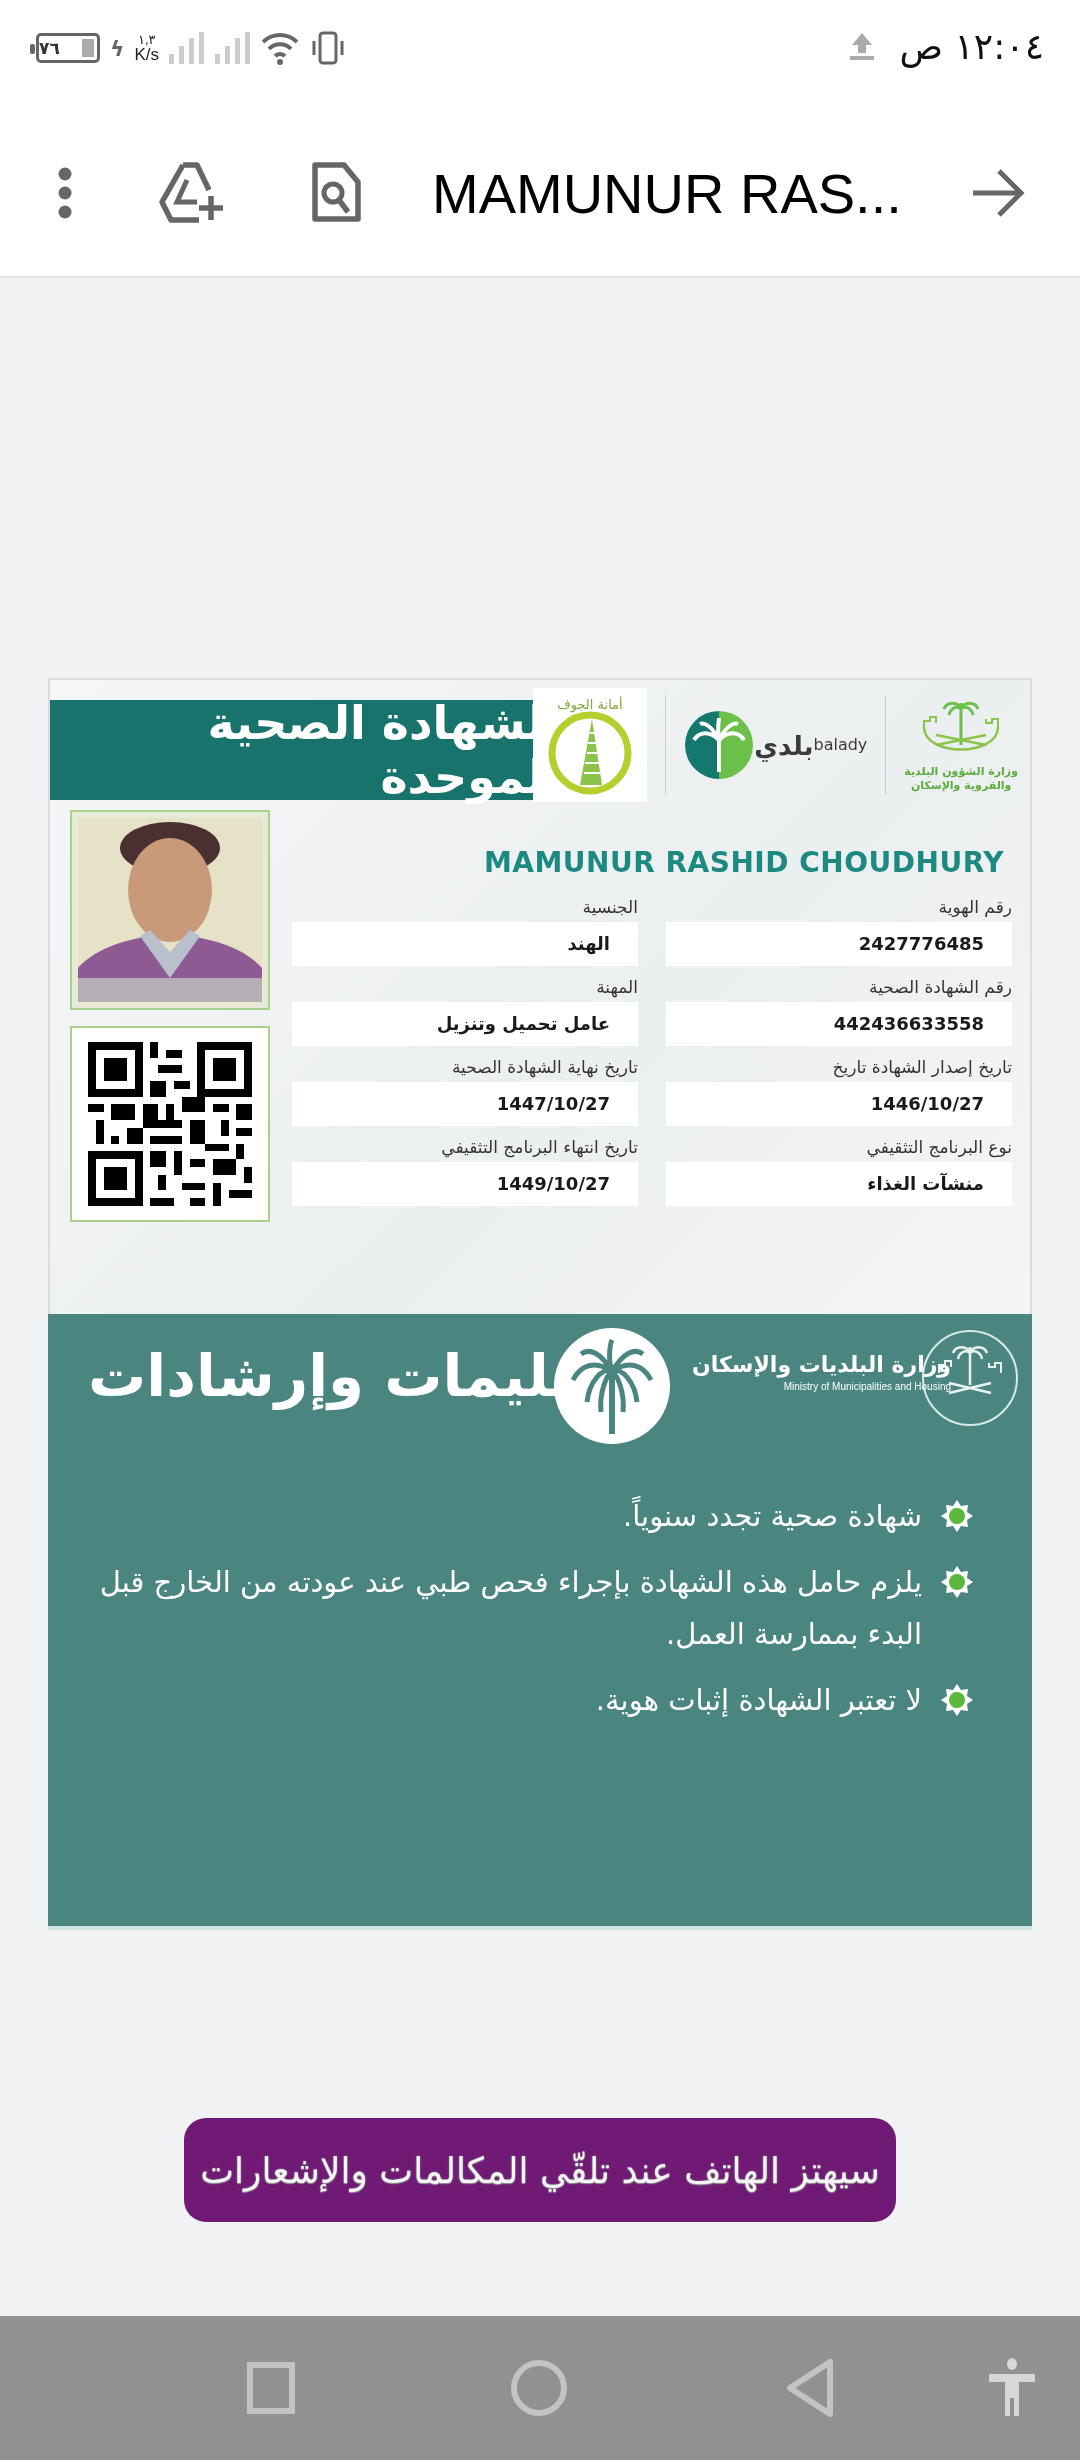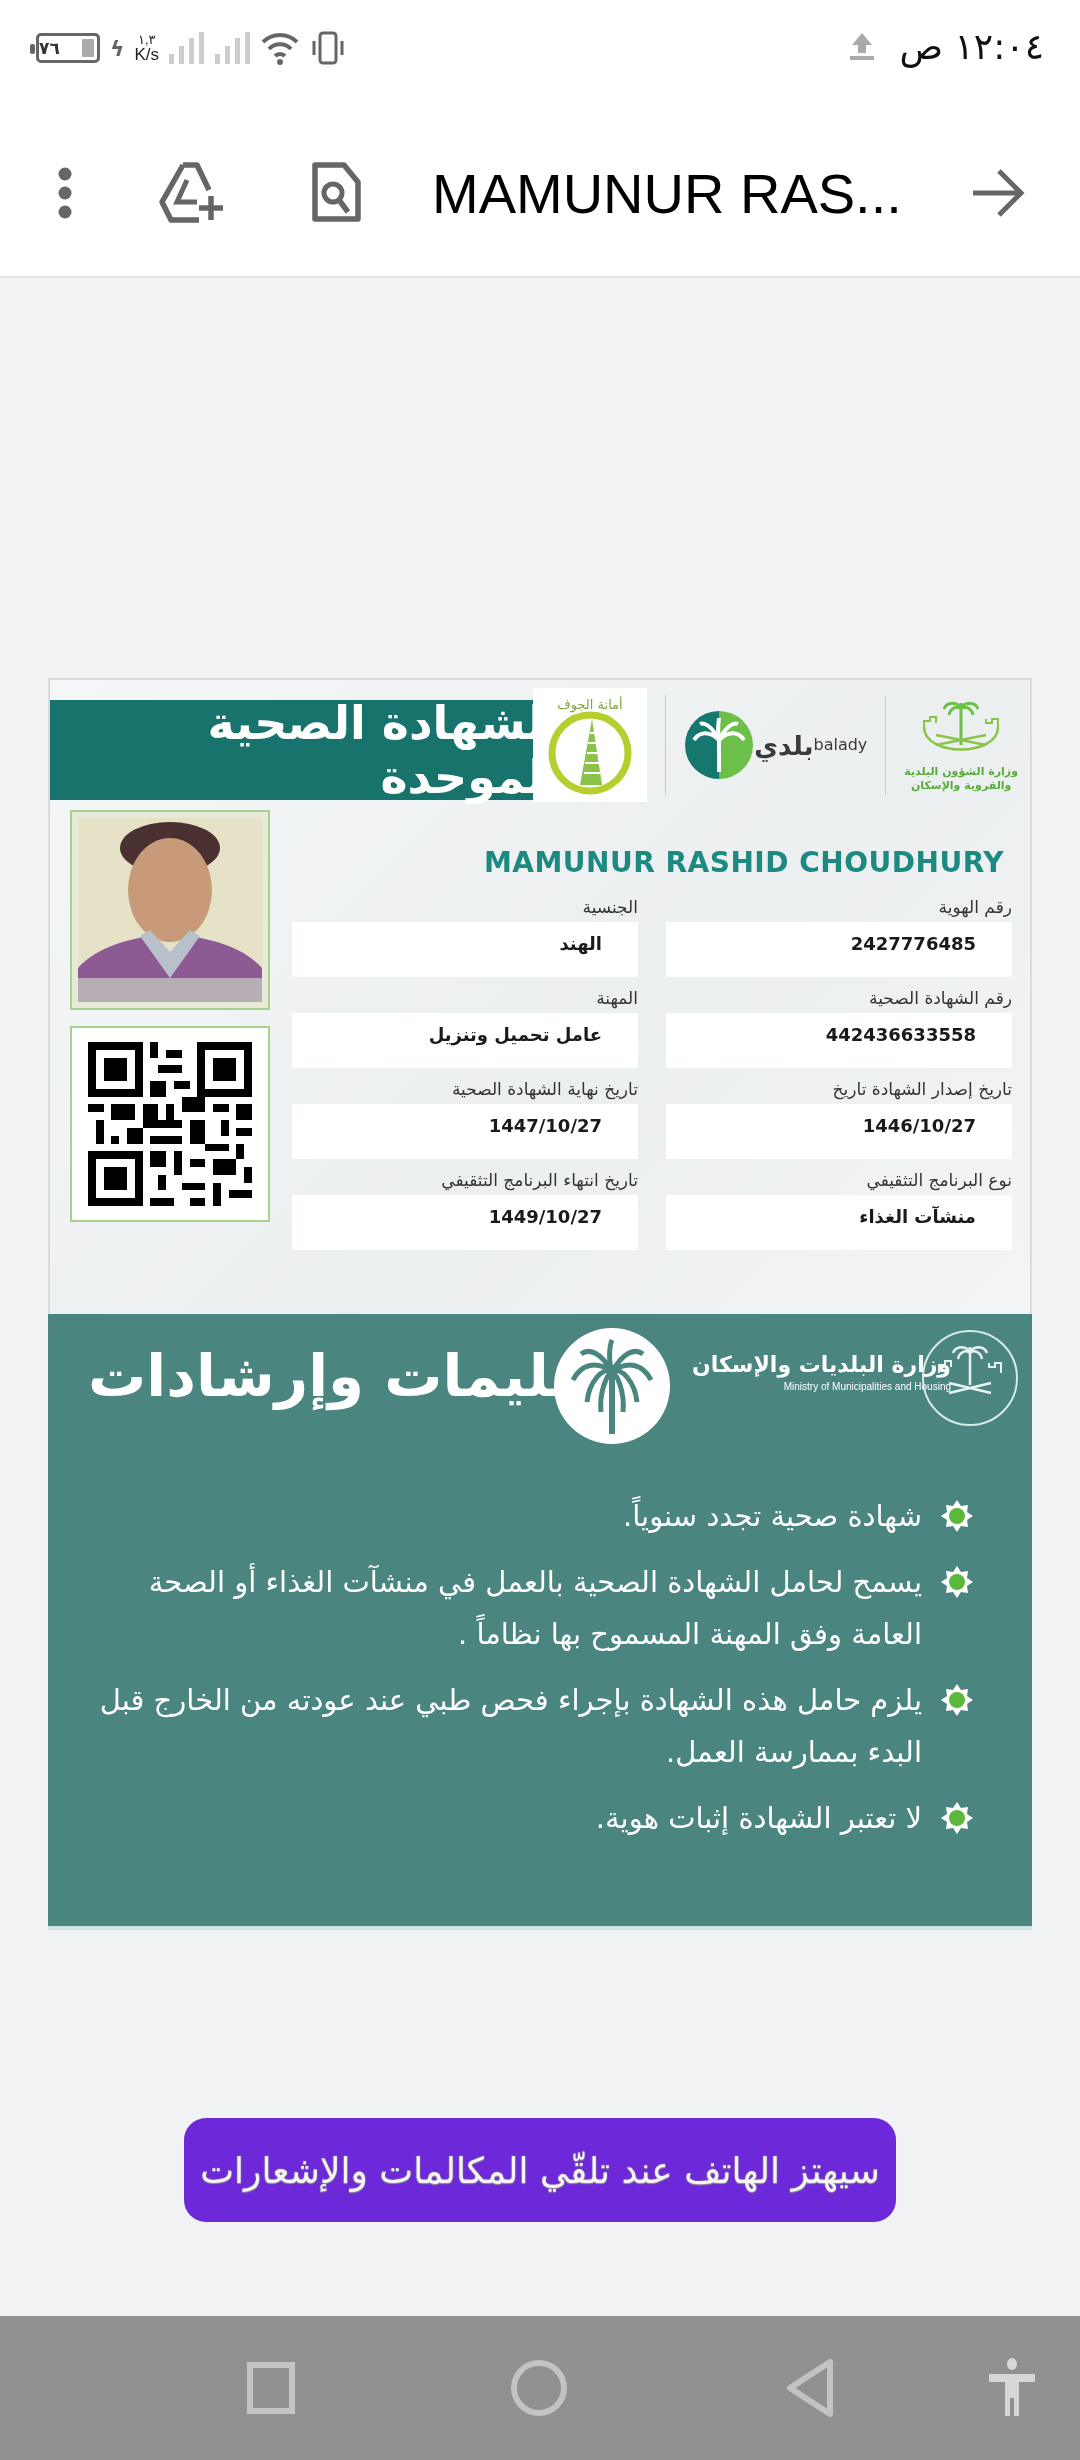--- a/index.html
+++ b/index.html
@@ -32,41 +32,41 @@
     .baladi .ar { font-size: 26px; color: #3a3a3a; font-weight: bold; line-height: 1; margin-top: 2px; }
     .baladi .en { font-size: 16px; color: #3a3a3a; line-height: 1; }
     .ministry { display: flex; flex-direction: column; align-items: center; }
     .ministry .t { font-size: 11px; color: #5aab3c; direction: rtl; font-weight: bold; line-height: 1.3; text-align: center; }
     .photo { position: absolute; left: 20px; top: 130px; width: 200px; height: 200px; border: 2px solid #a9d18e; background: #e7ead6; padding: 6px; }
     .qr { position: absolute; left: 20px; top: 346px; width: 200px; height: 196px; border: 2px solid #a9d18e; background: #fff; padding: 14px; }
     .name { position: absolute; right: 26px; top: 166px; font-family: "DejaVu Sans", sans-serif; font-weight: bold; font-size: 28px; color: #1c8a80; letter-spacing: 0.5px; }
     .fields { position: absolute; left: 242px; top: 212px; width: 720px; display: grid; grid-template-columns: 346px 346px; column-gap: 28px; }
     .field { direction: rtl; margin-bottom: 6px; }
     .field .lbl { font-size: 17px; color: #333; height: 30px; line-height: 30px; padding-right: 0; }
-    .field .val { background: #fff; height: 55px; line-height: 44px; font-size: 18px; font-weight: bold; color: #1a1a1a; padding-right: 36px; }
+    .field .val { background: #fff; height: 44px; line-height: 44px; font-size: 18px; font-weight: bold; color: #1a1a1a; padding-right: 28px; }
     .card-footer { position: absolute; left: 12px; right: 12px; bottom: 6px; height: 60px; border-bottom: 3px solid #3f7d79; border-right: 3px solid #3f7d79; border-bottom-right-radius: 26px; display: flex; align-items: center; gap: 18px; padding-left: 6px; }
     .fcircle { width: 34px; height: 34px; border: 2px solid #7cc35a; border-radius: 50%; display: inline-flex; align-items: center; justify-content: center; color: #5aab3c; font-size: 16px; font-weight: bold; background: #fff; }
     .fcircle.big { width: 40px; height: 40px; font-size: 22px; }
     .hotline { font-family: "DejaVu Sans", sans-serif; font-size: 32px; font-weight: bold; color: #555; }
     .hotline-lbl { font-size: 11px; color: #555; direction: rtl; }
     .ftxt { font-size: 20px; color: #3e6f76; font-family: "DejaVu Sans", sans-serif; }
     .dsep { width: 0; height: 44px; border-left: 2px dotted #3e6f76; }
     .fgroup { display: flex; align-items: center; gap: 6px; }
     .instructions { position: absolute; left: 48px; top: 1314px; width: 984px; height: 616px; background: #4a8580; border-bottom: 4px solid #cde6e2; overflow: hidden; }
     .instr-head { position: absolute; left: 0; right: 0; top: 0; height: 140px; }
     .instr-title { position: absolute; left: 40px; top: 28px; font-size: 58px; font-weight: bold; color: #fff; direction: rtl; }
     .palm-circle { position: absolute; left: 506px; top: 14px; width: 116px; height: 116px; border-radius: 50%; background: #fff; display: flex; align-items: center; justify-content: center; }
     .mom { position: absolute; left: 644px; top: 38px; color: #fff; text-align: right; }
     .mom .ar { font-size: 22px; font-weight: bold; direction: rtl; }
     .mom .en { font-size: 10px; margin-top: 4px; font-family: "Liberation Sans", sans-serif; }
     .mom-emblem { position: absolute; right: 14px; top: 16px; width: 96px; height: 96px; border: 2px solid #d7ebe8; border-radius: 50%; display: flex; align-items: center; justify-content: center; }
     .instr-list { position: absolute; right: 58px; top: 176px; width: 900px; direction: rtl; list-style: none; }
     .instr-list li { display: flex; align-items: flex-start; gap: 18px; color: #ffffff; font-size: 29px; line-height: 52px; margin-bottom: 14px; }
     .instr-list li .bullet { flex: 0 0 34px; height: 52px; display: flex; align-items: center; justify-content: center; }
-    .toast { position: absolute; left: 184px; top: 2118px; width: 712px; height: 104px; background: #6d28d9; border-radius: 22px; display: flex; align-items: center; justify-content: center; direction: rtl; font-size: 36px; color: #f4f4f4; text-shadow: 0 0 2px #888, 0 1px 1px #999; }
+    .toast { position: absolute; left: 184px; top: 2118px; width: 712px; height: 104px; background: #701a75; border-radius: 22px; display: flex; align-items: center; justify-content: center; direction: rtl; font-size: 36px; color: #f4f4f4; text-shadow: 0 0 2px #888, 0 1px 1px #999; }
     .nav-bar { position: absolute; left: 0; top: 2316px; width: 1080px; height: 144px; background: #909190; }
     .nav-bar .nbtn { position: absolute; top: 50%; transform: translateY(-50%); display: flex; align-items: center; justify-content: center; }
   </style>
 </head>
 <body>
 
 <div class="status-bar">
   <div class="status-left">
     <div class="battery">
       <div class="fill"></div>
@@ -338,29 +338,20 @@
           </span>
         <span>شهادة صحية تجدد سنوياً.</span>
       </li>
       <li>
         <span class="bullet">
             <svg width="34" height="34" viewBox="0 0 34 34">
               <polygon points="17,1 21,7 28,6 27,13 33,17 27,21 28,28 21,27 17,33 13,27 6,28 7,21 1,17 7,13 6,6 13,7" fill="#fff"></polygon>
               <circle cx="17" cy="17" r="8" fill="#5cb83c"></circle>
             </svg>
           </span>
-        <span>يسمح لحامل الشهادة الصحية بالعمل في منشآت الغذاء أو الصحة العامة وفق المهنة المسموح بها نظاماً .</span>
-      </li>
-      <li>
-        <span class="bullet">
-            <svg width="34" height="34" viewBox="0 0 34 34">
-              <polygon points="17,1 21,7 28,6 27,13 33,17 27,21 28,28 21,27 17,33 13,27 6,28 7,21 1,17 7,13 6,6 13,7" fill="#fff"></polygon>
-              <circle cx="17" cy="17" r="8" fill="#5cb83c"></circle>
-            </svg>
-          </span>
         <span>يلزم حامل هذه الشهادة بإجراء فحص طبي عند عودته من الخارج قبل البدء بممارسة العمل.</span>
       </li>
       <li>
         <span class="bullet">
             <svg width="34" height="34" viewBox="0 0 34 34">
               <polygon points="17,1 21,7 28,6 27,13 33,17 27,21 28,28 21,27 17,33 13,27 6,28 7,21 1,17 7,13 6,6 13,7" fill="#fff"></polygon>
               <circle cx="17" cy="17" r="8" fill="#5cb83c"></circle>
             </svg>
           </span>
         <span>لا تعتبر الشهادة إثبات هوية.</span>

